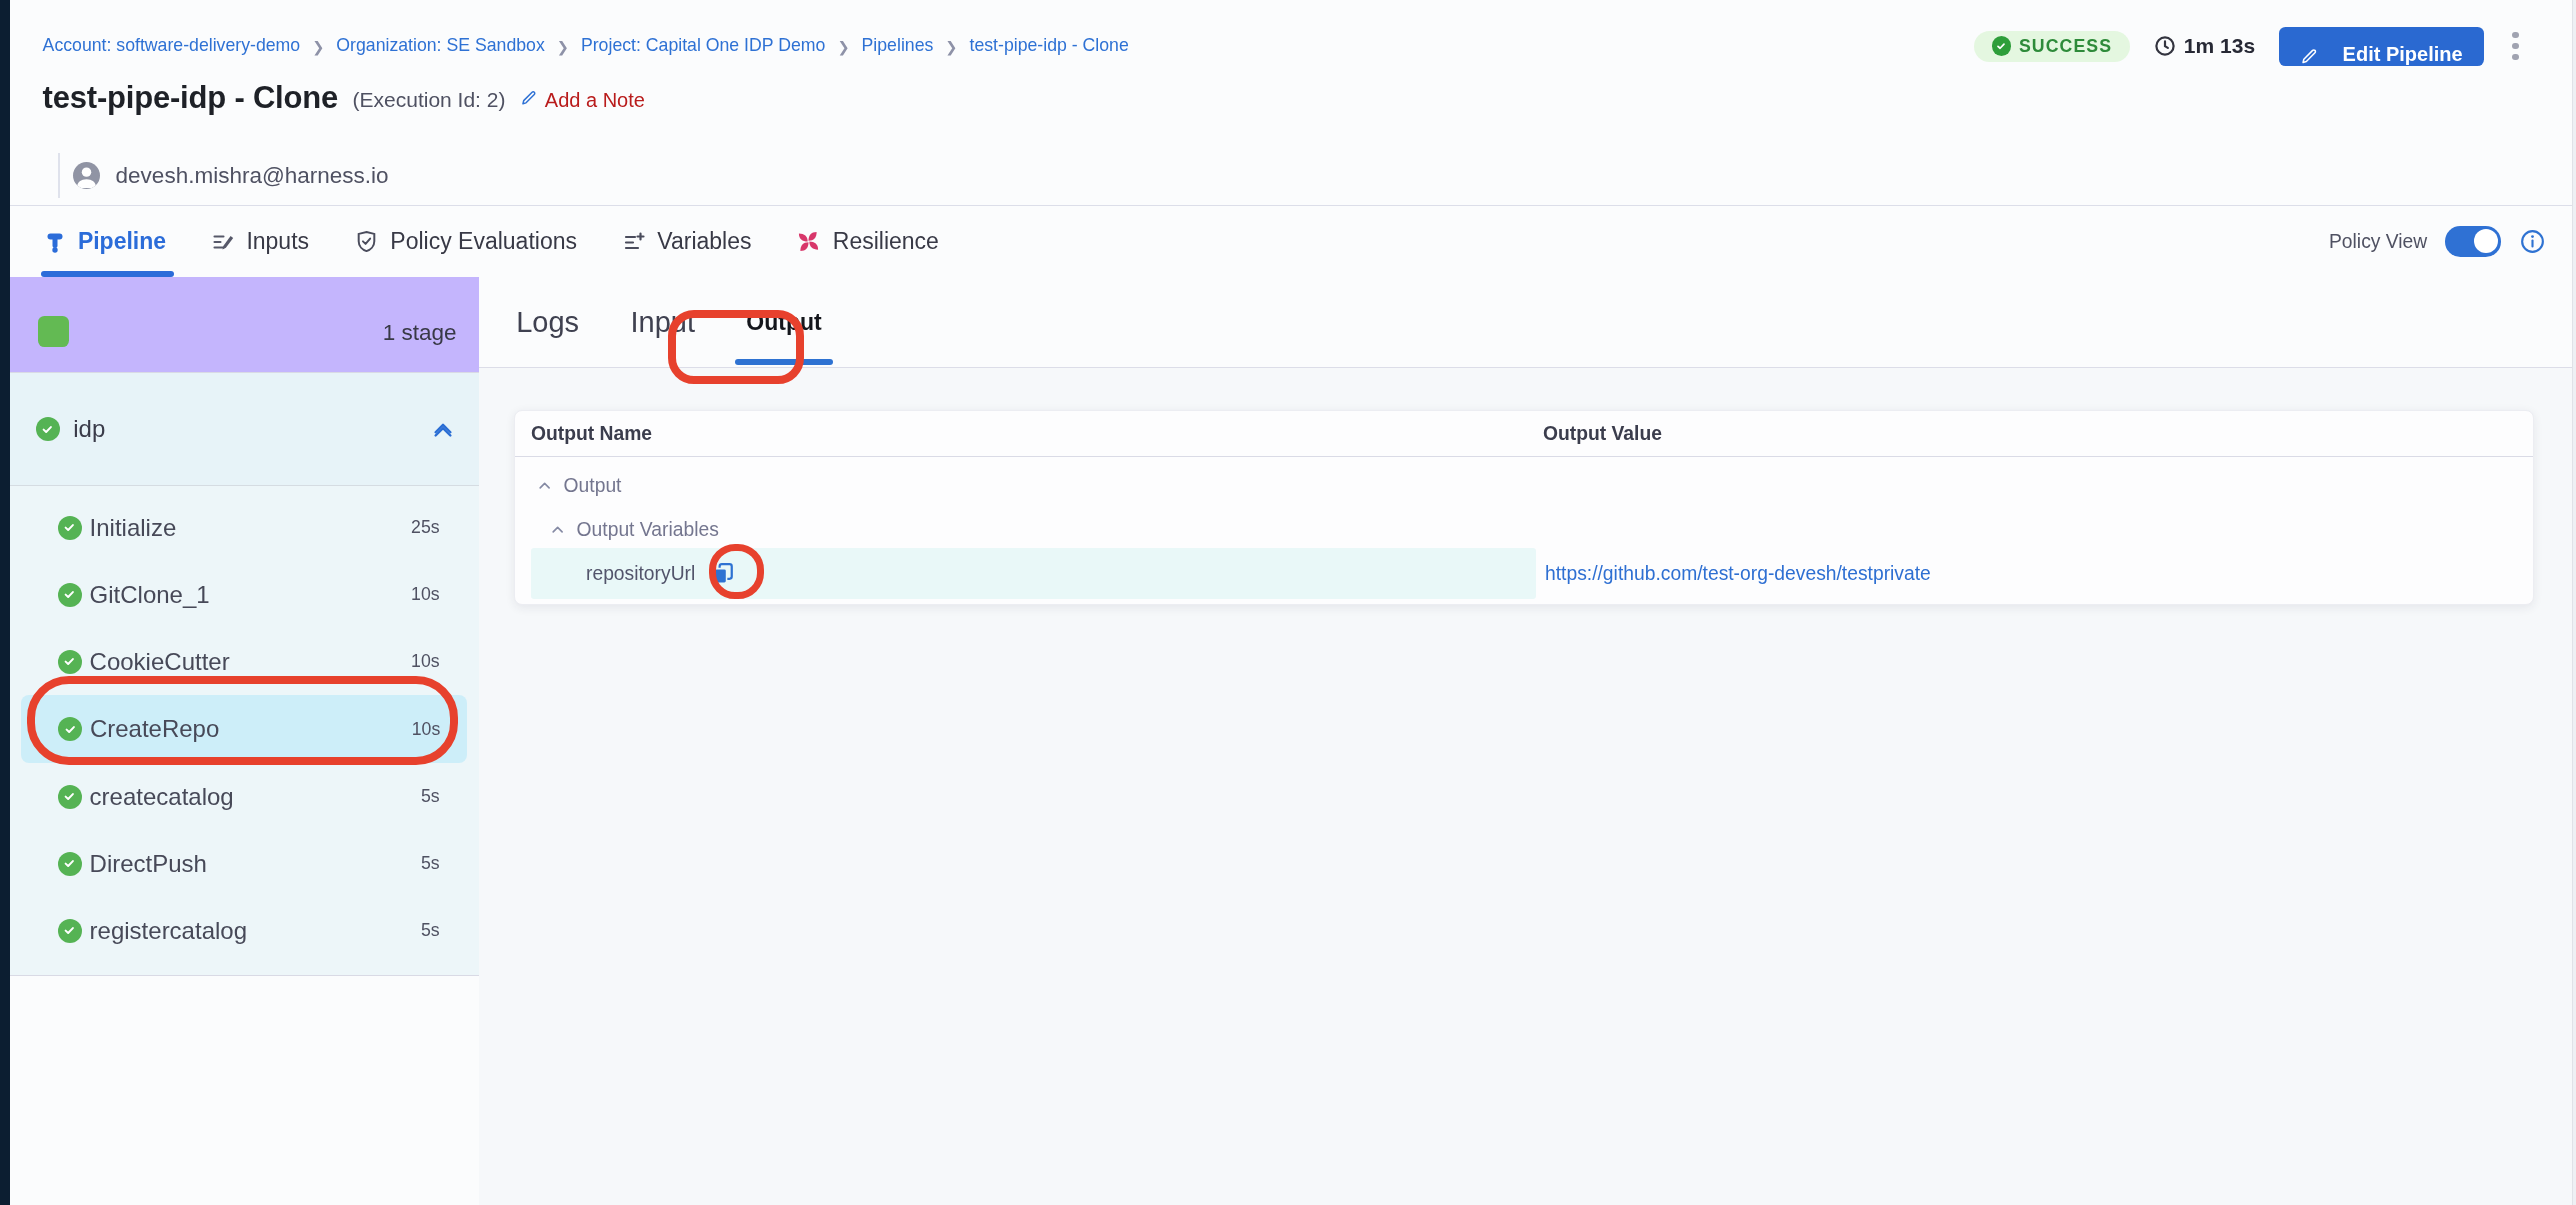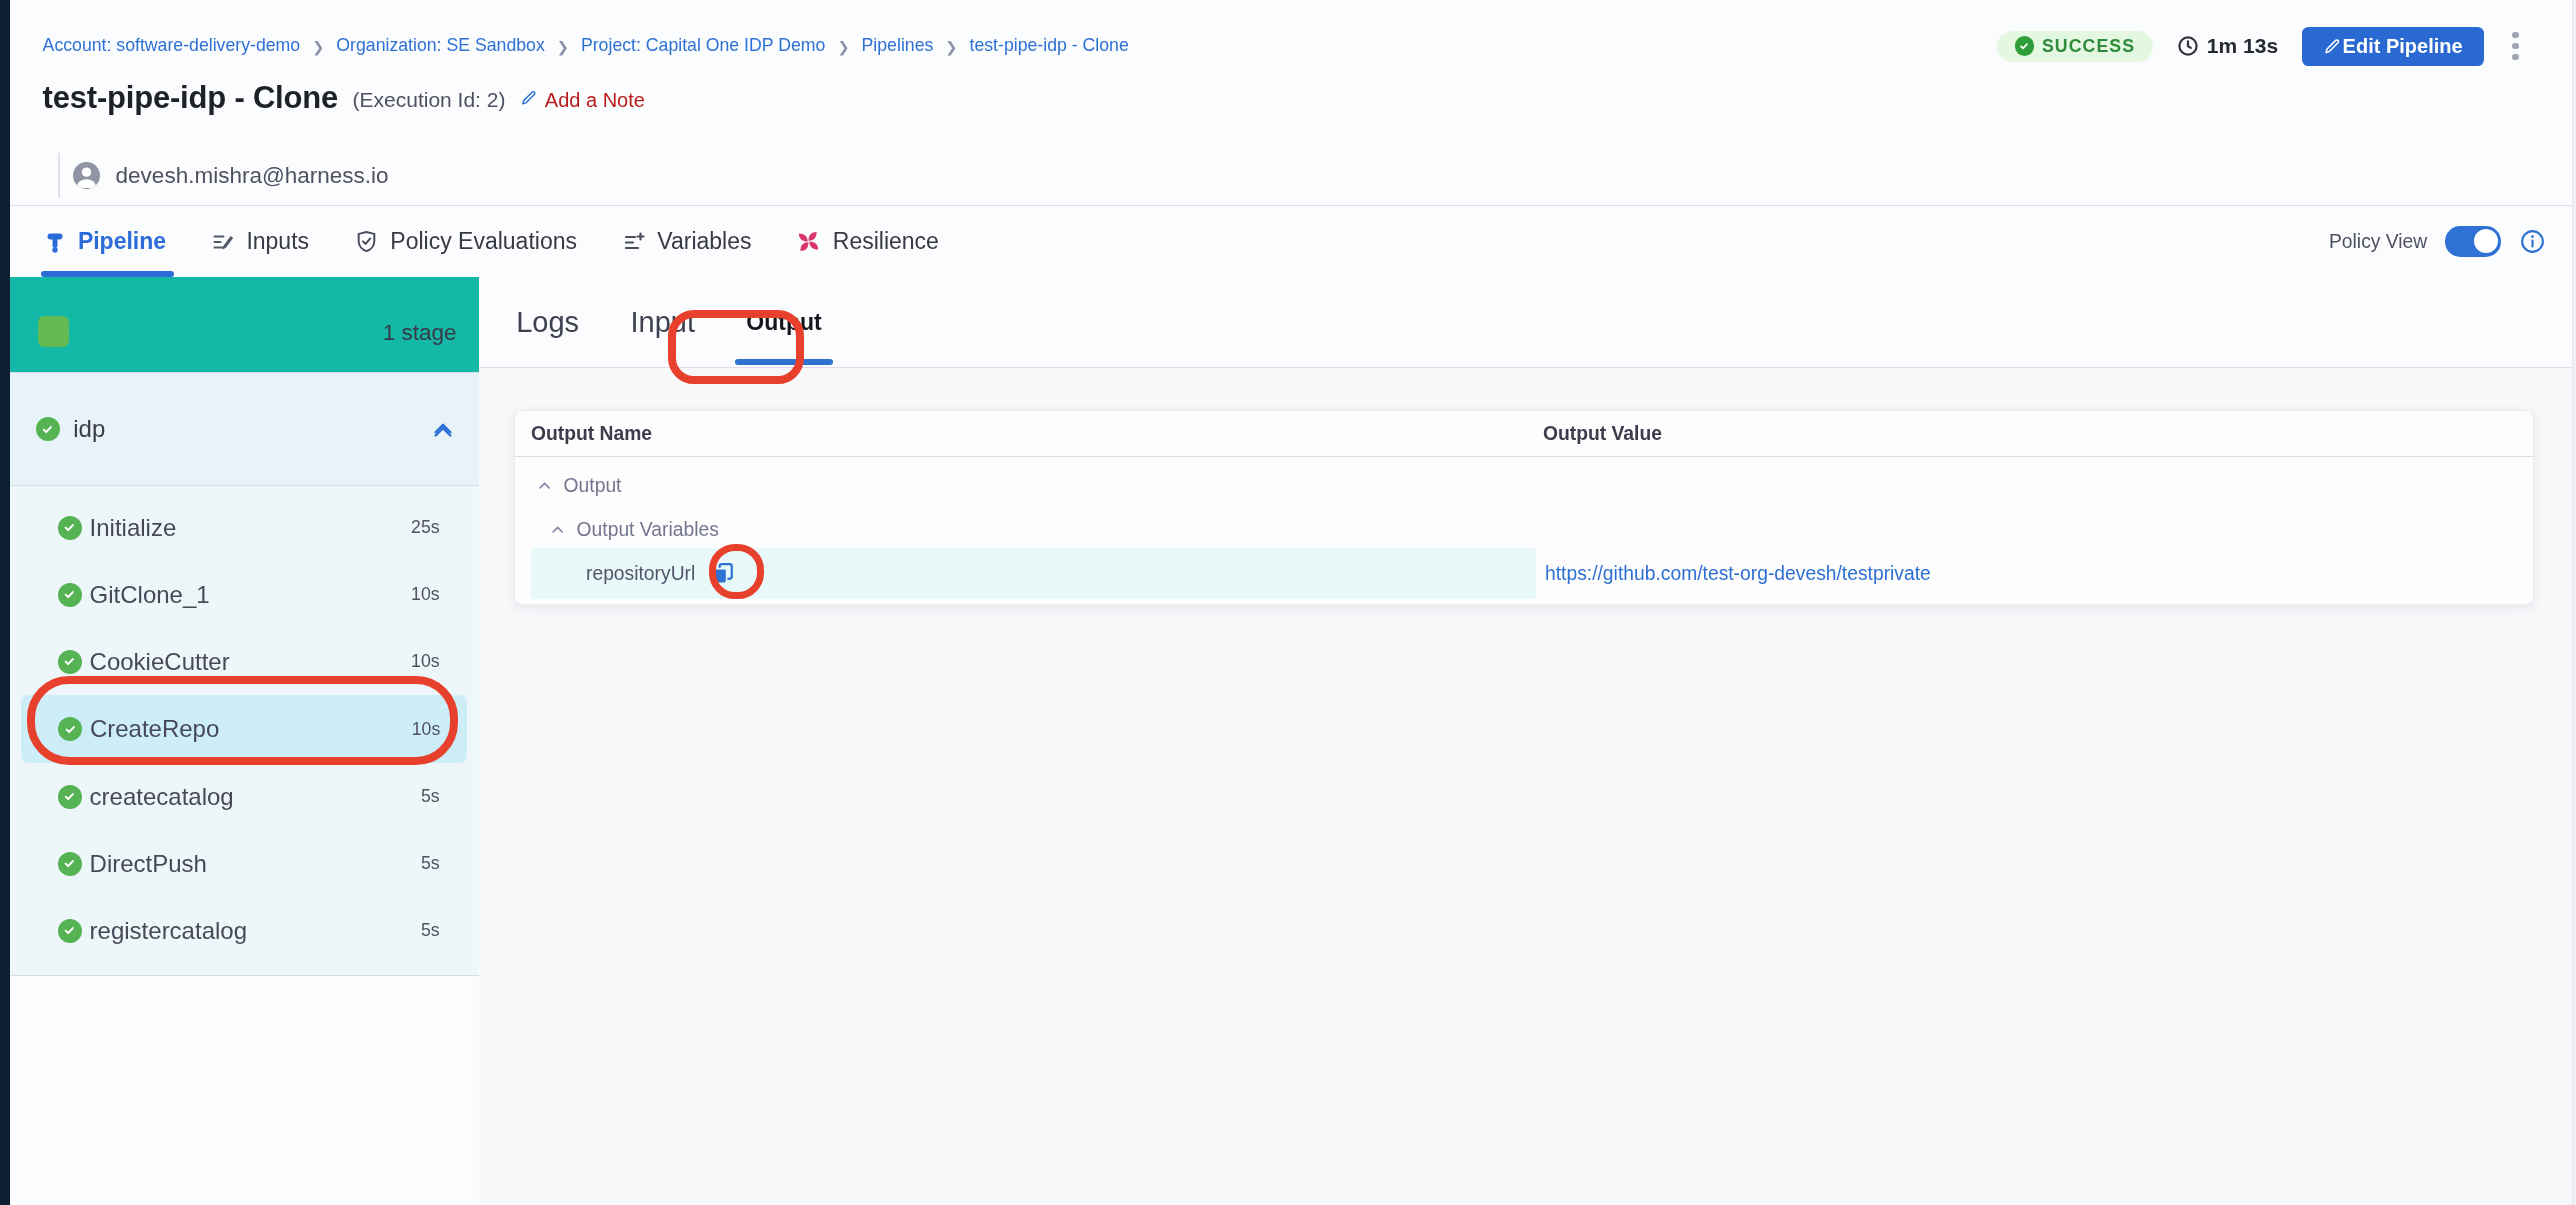--- a/index.html
+++ b/index.html
@@ -16,21 +16,21 @@
   .breadcrumb{left:33px;top:35px;display:flex;align-items:center;gap:12px;font-size:17.7px;}
   .crumb{color:#2e71d4;text-decoration:none;cursor:pointer;}
   .crumb-sep{color:#8e92a8;font-size:14.5px;transform:translateY(0.8px);}
   .hdr-right{top:26px;right:48px;display:flex;align-items:center;gap:24px;height:40px;}
   .badge{display:flex;align-items:center;gap:8px;background:#e4f7e0;border-radius:16px;height:31px;padding:0 17.7px;
          color:#2e8b3a;font-size:17.7px;font-weight:bold;letter-spacing:1.1px;}
   .chk{border-radius:50%;background:#55b354;display:inline-flex;align-items:center;justify-content:center;flex:none;}
   .chk.s24{width:19.3px;height:19.3px;background:#2e9e3a;}
   .chk.s30{width:24px;height:24px;}
   .time{display:flex;align-items:center;gap:8px;font-size:21px;font-weight:600;color:#272935;}
-  .btn-edit{display:flex;align-items:center;gap:1px;background:#2a69d1;color:#fff;border-radius:6.4px;height:39px;
+  .btn-edit{display:flex;align-items:flex-end;gap:24px;background:#2a69d1;color:#fff;border-radius:6.4px;height:39px;
             padding:0 21px;font-size:20px;font-weight:600;cursor:pointer;}
   .kebab{display:flex;flex-direction:column;gap:4.8px;padding:3.2px 4.8px;cursor:pointer;}
   .kebab i{width:6.4px;height:6.4px;border-radius:50%;background:#a0a3b1;display:block;}
   .title-row{left:33px;top:80px;display:flex;align-items:center;gap:14.5px;}
   .page-title{font-size:31px;font-weight:700;color:#1e2127;letter-spacing:-0.2px;}
   .exec-id{font-size:21px;color:#4f5162;margin-top:4.8px;}
   .add-note{display:flex;align-items:flex-start;gap:7.2px;color:#b91c1c;font-size:20px;margin-top:4.8px;cursor:pointer;}
   .user-row{left:48px;top:153px;height:45px;display:flex;align-items:center;gap:16px;
             border-left:2.4px solid #dfe2ec;padding-left:13px;}
   .avatar{width:27px;height:27px;border-radius:50%;background:#9094a4;overflow:hidden;display:flex;align-items:flex-end;justify-content:center;}
@@ -43,21 +43,21 @@
   .tab{display:flex;align-items:center;gap:11.3px;font-size:23px;color:#383946;height:100%;position:relative;cursor:pointer;}
   .tab.active{color:#2b6cd9;font-weight:600;}
   .tab.active::after{content:"";position:absolute;left:-1.6px;right:-8px;bottom:0;height:5.6px;background:#2b6cd9;border-radius:3.2px;}
   .console{margin-left:auto;margin-right:26px;display:flex;align-items:center;gap:17.7px;}
   .console-label{font-size:19.3px;color:#4f5162;}
   .toggle{width:56px;height:31px;border-radius:15.3px;background:#2f71d4;position:relative;cursor:pointer;flex:none;}
   .toggle .knob{position:absolute;right:3.2px;top:3.2px;width:24px;height:24px;border-radius:50%;background:#fff;}
 
   
   .sidebar{left:9.6px;top:277px;width:470px;height:929px;background:#fbfcfd;border-right:0.8px solid #d9dae5;box-sizing:border-box;}
-  .stage-header{position:relative;height:95px;border-bottom:0.8px solid #d9dae5;background:#14b8a6;}
+  .stage-header{position:relative;height:95px;border-bottom:0.8px solid #d9dae5;background:#c4b5fd;}
   .stage-square{position:absolute;left:28px;top:39px;width:31px;height:31px;border-radius:6.4px;background:#63ba53;}
   .stage-count{position:absolute;right:22px;top:43px;font-size:22.5px;color:#383946;}
   .stage-row{height:113px;background:#e7f3f8;border-bottom:0.8px solid #d5dce2;display:flex;align-items:center;
              padding:0 24px 0 26px;box-sizing:border-box;cursor:pointer;}
   .stage-name{font-size:24px;color:#3a3b49;margin-left:13.7px;font-weight:500;}
   .stage-chevron{margin-left:auto;}
   .steps{background:#edf6f9;border-bottom:0.8px solid #d9dae5;padding:8px 0 11.3px 0;}
   .step{height:67px;display:flex;align-items:center;padding:0 39px 0 48px;box-sizing:border-box;cursor:pointer;}
   .step .name{font-size:24px;color:#474958;margin-left:8px;}
   .step .dur{margin-left:auto;font-size:17.7px;color:#4f5162;}

